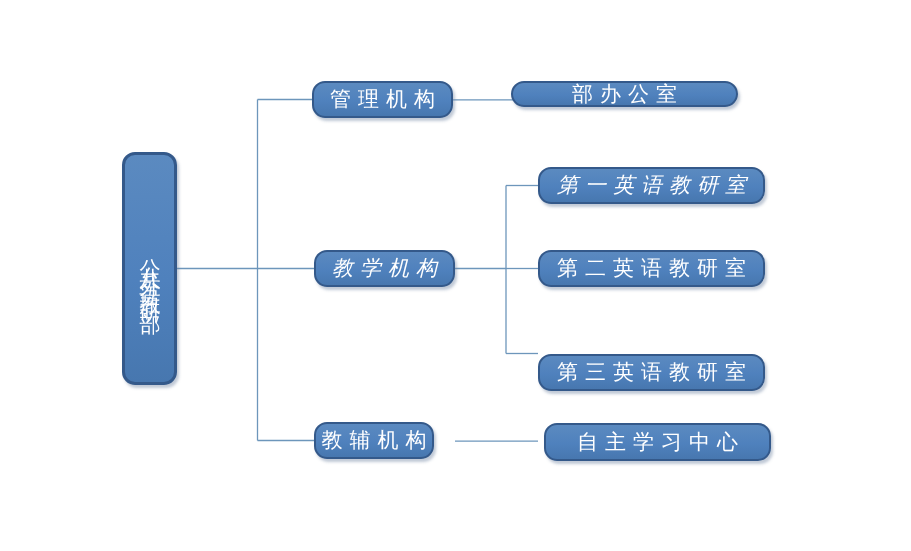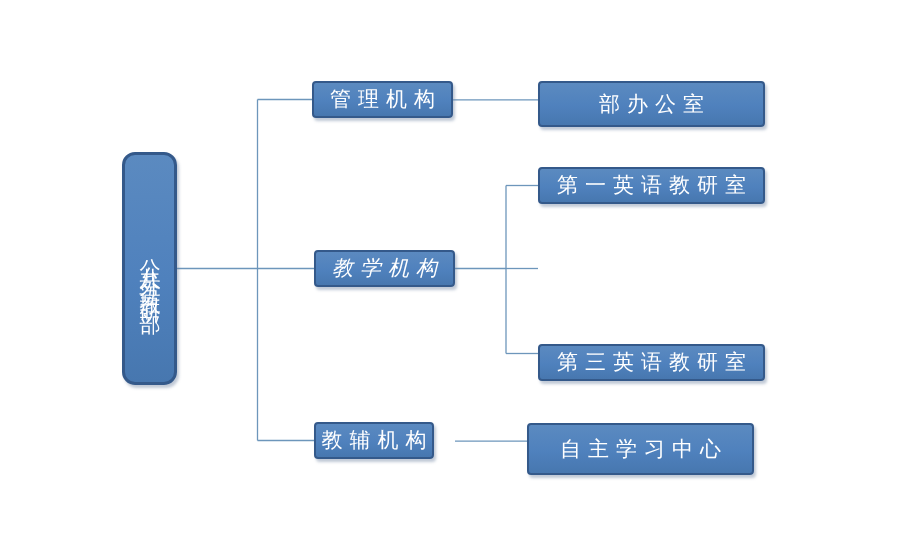--- a/index.html
+++ b/index.html
@@ -24,21 +24,21 @@
   }
   .connectors line {
     stroke: #6d96bb;
     stroke-width: 1.3;
   }
   .node {
     position: absolute;
     box-sizing: border-box;
     background: linear-gradient(180deg, #5b8ac0 0%, #4f81bd 55%, #4777af 100%);
     border: 2px solid #34598a;
-    border-radius: 4px;
+    border-radius: 13px;
     box-shadow: 2px 3px 3px rgba(115, 135, 165, 0.45);
     color: #ffffff;
     display: flex;
     align-items: center;
     justify-content: center;
     font-size: 21px;
     line-height: 1;
   }
   .node .label {
     letter-spacing: 7px;
@@ -54,25 +54,25 @@
     text-orientation: upright;
     letter-spacing: 9px;
     text-indent: 9px;
     white-space: nowrap;
   }
   
   .n-root   { left: 122px; top: 152px; width: 55px;  height: 233px; }
   .n-mgmt   { left: 312px; top: 81px;  width: 141px; height: 37px; }
   .n-teach  { left: 314px; top: 250px; width: 141px; height: 37px; font-style: italic; }
   .n-aux    { left: 314px; top: 422px; width: 120px; height: 37px; }
-  .n-office { left: 538px; top: 81px;  width: 227px; height: 46px; }
-  .n-eng1   { left: 538px; top: 167px; width: 227px; height: 37px; }
+  .n-office { left: 511px; top: 81px;  width: 227px; height: 26px; }
+  .n-eng1   { left: 538px; top: 167px; width: 227px; height: 37px; font-style: italic; }
   .n-eng2   { left: 538px; top: 250px; width: 227px; height: 37px; }
-  .n-eng3   { left: 538px; top: 344px; width: 227px; height: 37px; }
-  .n-self   { left: 527px; top: 423px; width: 227px; height: 52px; }
+  .n-eng3   { left: 538px; top: 354px; width: 227px; height: 37px; }
+  .n-self   { left: 544px; top: 423px; width: 227px; height: 38px; }
 </style>
 </head>
 <body>
 
 <div class="canvas">
 
   <svg class="connectors" viewBox="0 0 911 551" xmlns="http://www.w3.org/2000/svg">
 
     <line x1="177" y1="268.5" x2="257.5" y2="268.5"></line>
 
@@ -108,20 +108,23 @@
   <div class="node n-aux">
     <span class="label">教辅机构</span>
   </div>
 
   <div class="node n-office">
     <span class="label">部办公室</span>
   </div>
   <div class="node n-eng1">
     <span class="label">第一英语教研室</span>
   </div>
+  <div class="node n-eng2">
+    <span class="label">第二英语教研室</span>
+  </div>
   <div class="node n-eng3">
     <span class="label">第三英语教研室</span>
   </div>
   <div class="node n-self">
     <span class="label">自主学习中心</span>
   </div>
 
 </div>
 
 </body></html>

